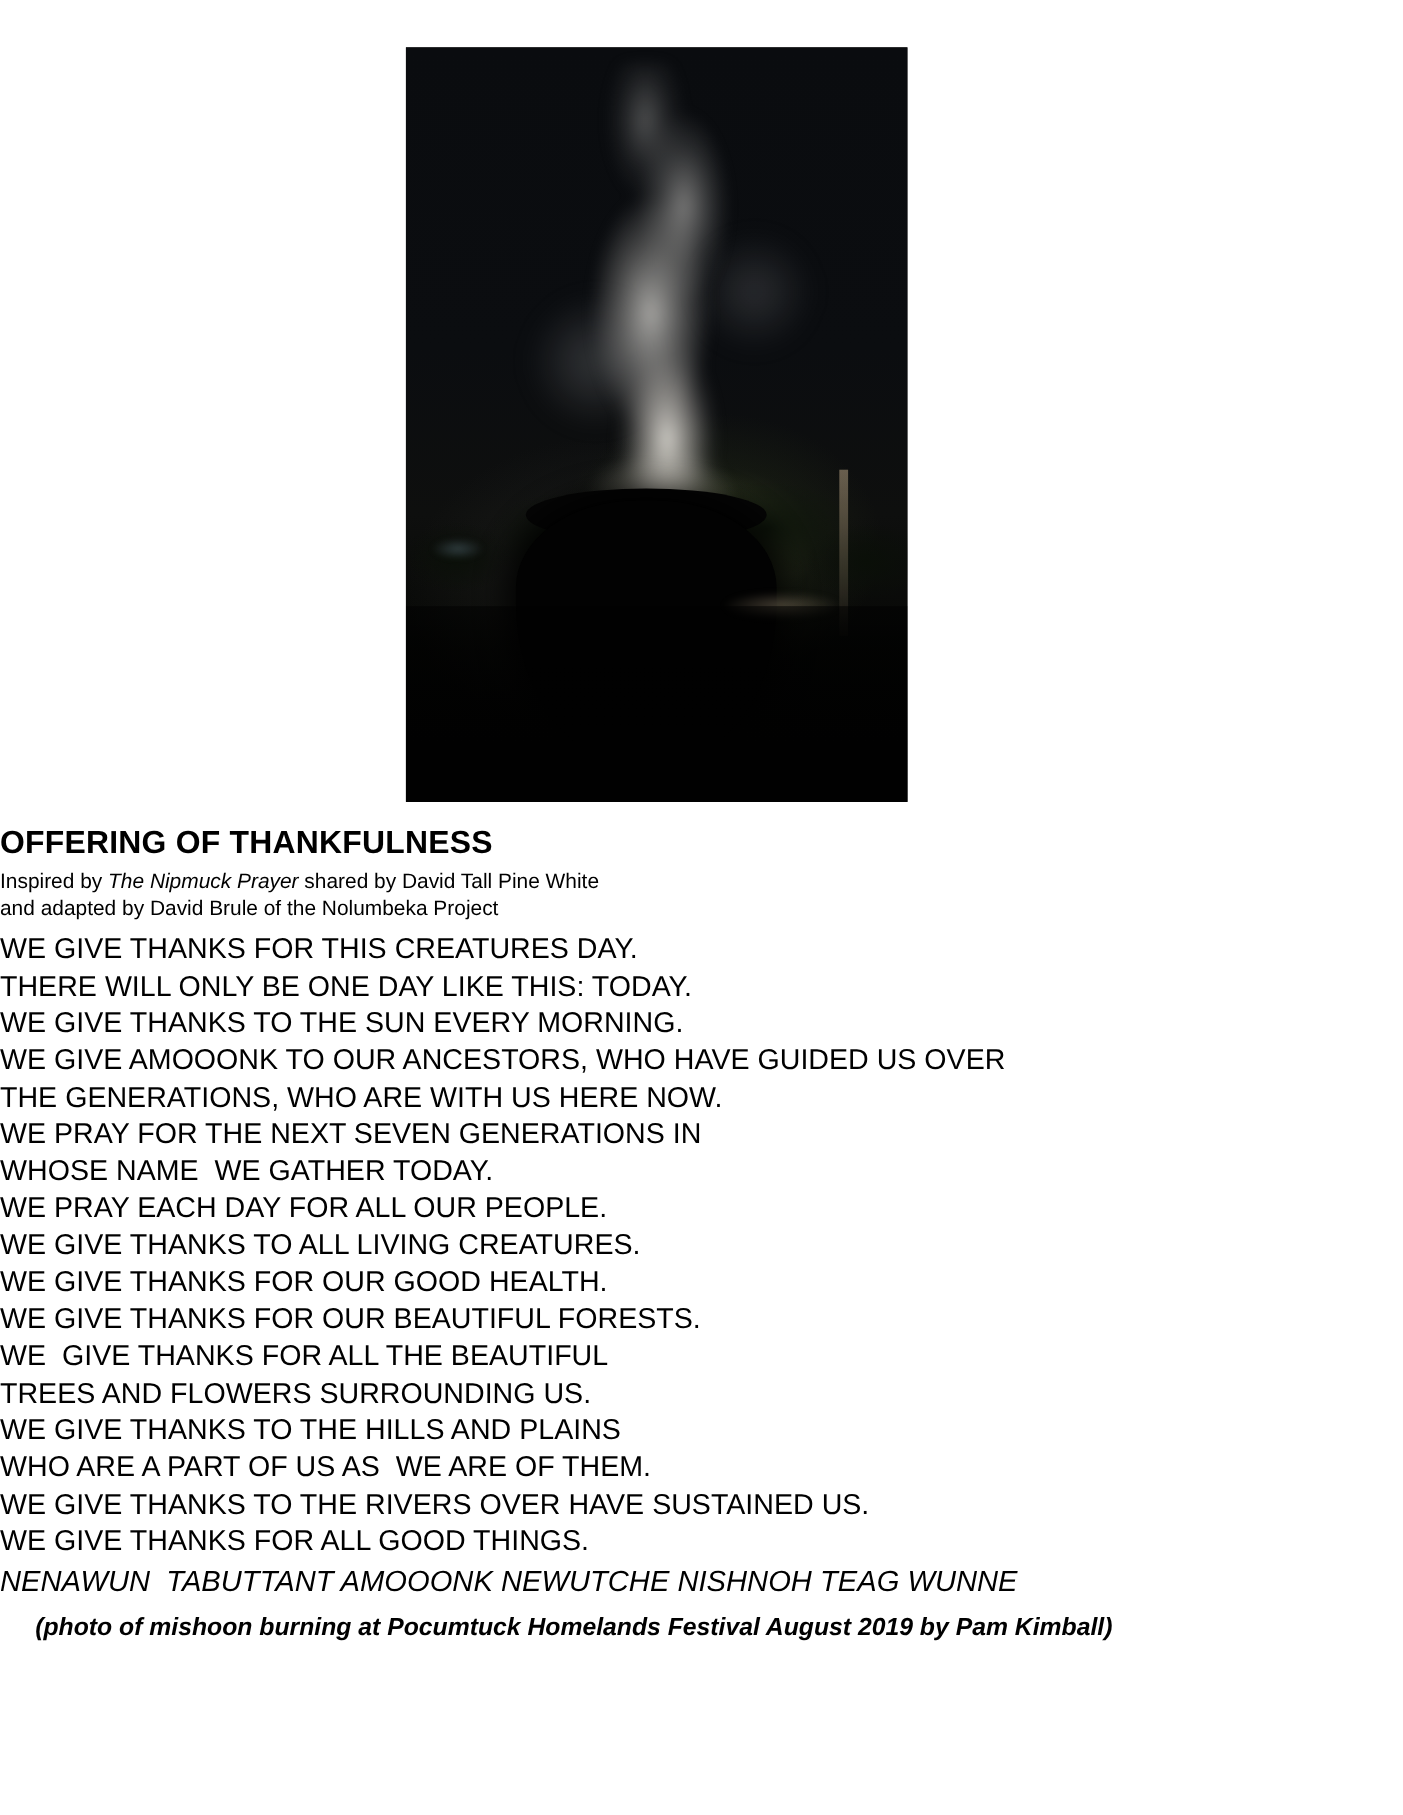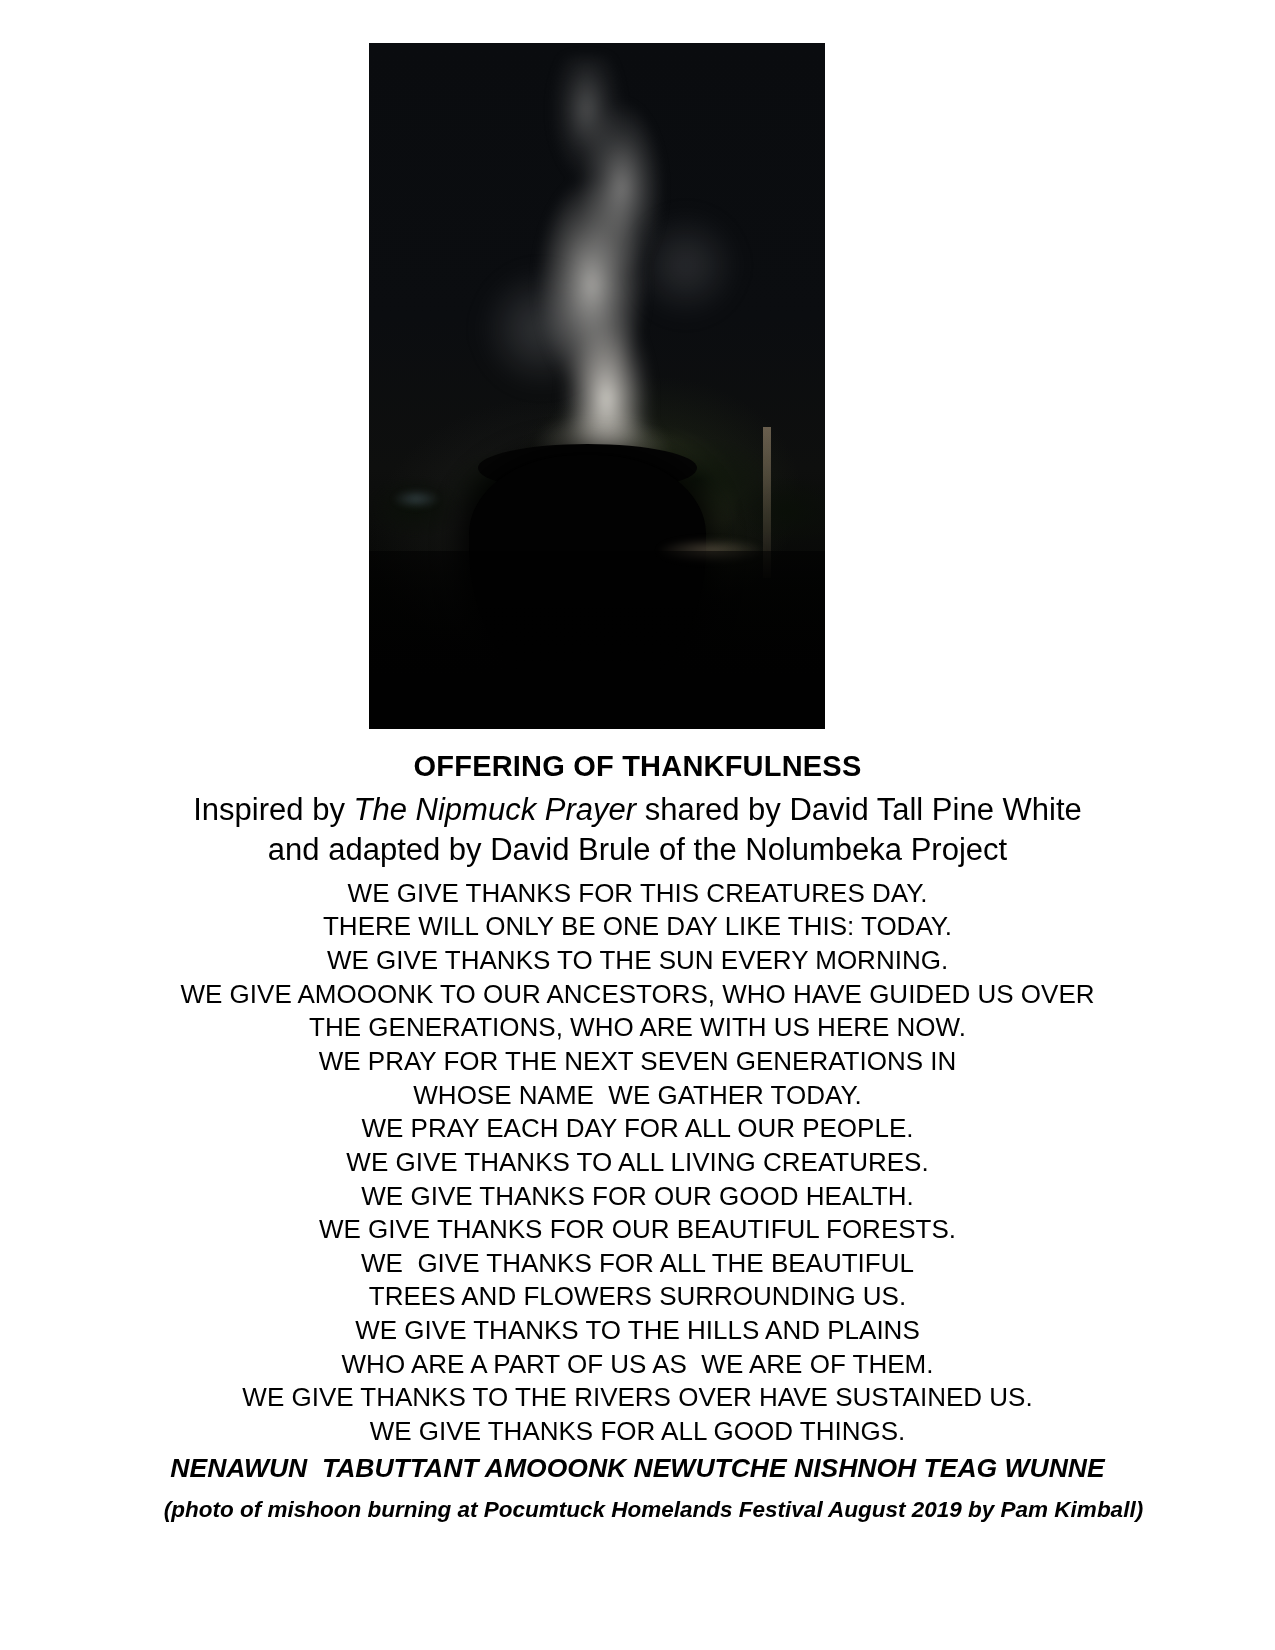--- a/index.html
+++ b/index.html
@@ -156,51 +156,50 @@
     background: radial-gradient(ellipse 30px 12px at 40% 50%, rgba(120,150,170,0.35) 0%, rgba(0,0,0,0) 80%);
     filter: blur(3px);
   }
 
   
   .text-block {
     position: absolute;
     left: 0;
     top: 748px;
     width: 1275px;
-    text-align: center;
   }
   .doc-title {
     font-size: 29px;
     font-weight: bold;
     letter-spacing: 0.2px;
     margin: 0 0 6px 0;
     line-height: 1.25;
   }
   .credit-line {
-    font-size: 31px;
+    font-size: 19px;
     line-height: 1.28;
     margin: 0;
   }
   .credit-line em {
     font-style: italic;
   }
   .prayer {
     margin: 7px 0 0 0;
     padding: 0;
     list-style: none;
   }
   .prayer li {
     font-size: 26px;
     line-height: 1.295;
     white-space: pre;
   }
   .closing {
     font-size: 26.5px;
     font-style: italic;
-    font-weight: bold;
+    font-weight: normal;
     line-height: 1.3;
     margin: 2px 0 0 0;
     white-space: pre;
   }
   .photo-credit {
     font-size: 22.5px;
     font-style: italic;
     font-weight: bold;
     line-height: 1.3;
     margin: 10px 0 0 0;

